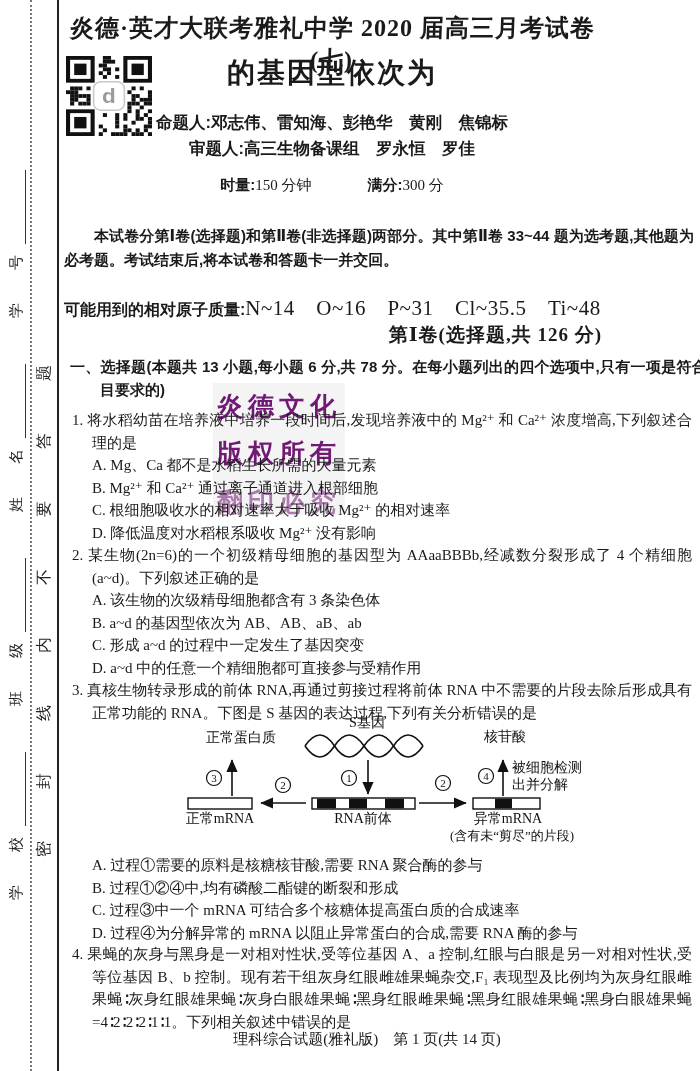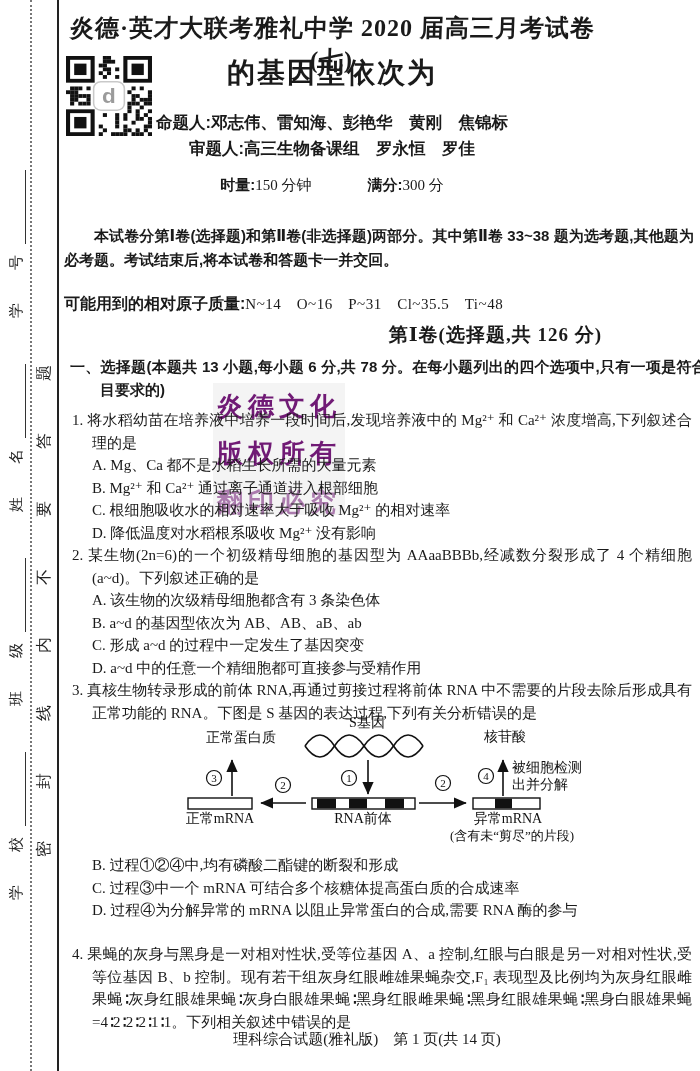--- a/index.html
+++ b/index.html
@@ -43,21 +43,21 @@
   .timing{top:176px;font-size:15px;}
   .timing b{font-family:"Liberation Sans","DejaVu Sans",sans-serif;}
   .gap2{display:inline-block;width:56px;}
 
   .qr-wrap{left:4px;top:56px;width:86px;height:80px;}
 
   .instructions{top:224px;left:2px;width:630px;font-size:15px;font-weight:bold;line-height:24px;
     text-indent:2em;text-align:justify;}
   .atomic{top:294px;left:2px;font-size:16px;}
   .atomic .lab{font-weight:bold;font-family:"Liberation Sans","DejaVu Sans",sans-serif;}
-  .atomic .vals{font-size:15px;letter-spacing:.5px;}
+  .atomic .vals{font-size:21px;letter-spacing:.5px;}
 
   .section-title{top:322px;font-size:19px;font-weight:600;letter-spacing:1px;text-align:right;}
 
   .subtitle{top:356px;left:8px;width:622px;font-size:15px;font-weight:bold;line-height:22.5px;
     padding-left:30px;text-indent:-30px;text-align:justify;}
 
   .q{left:10px;width:620px;font-size:15px;line-height:22.5px;margin-top:8px;}
   .stem{padding-left:20px;text-indent:-20px;text-align:justify;}
   .opt{margin-left:20px;}
   .q1{top:401px;}
@@ -228,21 +228,21 @@
   </div>
 
   <div class="abs center-narrow main-title sans">的基因型依次为</div>
   <div class="abs center-narrow persons setters sans">命题人:邓志伟、雷知海、彭艳华　黄刚　焦锦标</div>
   <div class="abs center-narrow persons reviewers sans">审题人:高三生物备课组　罗永恒　罗佳</div>
 
   <div class="abs center-narrow timing">
     <b>时量:</b><span>150 分钟</span><span class="gap2"></span><b>满分:</b><span>300 分</span>
   </div>
 
-  <div class="abs instructions sans">本试卷分第Ⅰ卷(选择题)和第Ⅱ卷(非选择题)两部分。其中第Ⅱ卷 33~38 题为选考题,其他题为必考题。考试结束后,将本试卷和答题卡一并交回。</div>
+  <div class="abs instructions sans">本试卷分第Ⅰ卷(选择题)和第Ⅱ卷(非选择题)两部分。其中第Ⅱ卷 33~44 题为选考题,其他题为必考题。考试结束后,将本试卷和答题卡一并交回。</div>
 
   <div class="abs atomic">
     <span class="lab">可能用到的相对原子质量:</span><span class="vals">N~14　O~16　P~31　Cl~35.5　Ti~48</span>
   </div>
 
   <div class="abs center-narrow section-title">第Ⅰ卷(选择题,共 126 分)</div>
   <div class="abs subtitle sans">一、选择题(本题共 13 小题,每小题 6 分,共 78 分。在每小题列出的四个选项中,只有一项是符合题目要求的)</div>
 
   <div class="abs q q1">
     <div class="stem"><span>1.</span> <span>将水稻幼苗在培养液中培养一段时间后,发现培养液中的 Mg²⁺ 和 Ca²⁺ 浓度增高,下列叙述合理的是</span></div>
@@ -322,20 +322,21 @@
     <g>
       <circle cx="366" cy="64" r="7.5" fill="#fff" stroke="#111" stroke-width="1.2"></circle>
       <text class="dg" x="366" y="68" text-anchor="middle">4</text>
     </g>
     <text x="385" y="29" text-anchor="middle">核苷酸</text>
     <text x="392" y="60">被细胞检测</text>
     <text x="392" y="77">出并分解</text>
   </svg>
 
   <div class="abs q q3o">
+    <div class="opt">A. 过程①需要的原料是核糖核苷酸,需要 RNA 聚合酶的参与</div>
     <div class="opt">B. 过程①②④中,均有磷酸二酯键的断裂和形成</div>
     <div class="opt">C. 过程③中一个 mRNA 可结合多个核糖体提高蛋白质的合成速率</div>
     <div class="opt">D. 过程④为分解异常的 mRNA 以阻止异常蛋白的合成,需要 RNA 酶的参与</div>
   </div>
 
   <div class="abs q q4">
     <div class="stem"><span>4.</span> <span>果蝇的灰身与黑身是一对相对性状,受等位基因 A、a 控制,红眼与白眼是另一对相对性状,受等位基因 B、b 控制。现有若干组灰身红眼雌雄果蝇杂交,F₁ 表现型及比例均为灰身红眼雌果蝇∶灰身红眼雄果蝇∶灰身白眼雄果蝇∶黑身红眼雌果蝇∶黑身红眼雄果蝇∶黑身白眼雄果蝇=4∶2∶2∶2∶1∶1。下列相关叙述中错误的是</span></div>
   </div>
 
   <div class="abs footer">理科综合试题(雅礼版)　第 1 页(共 14 页)</div>

